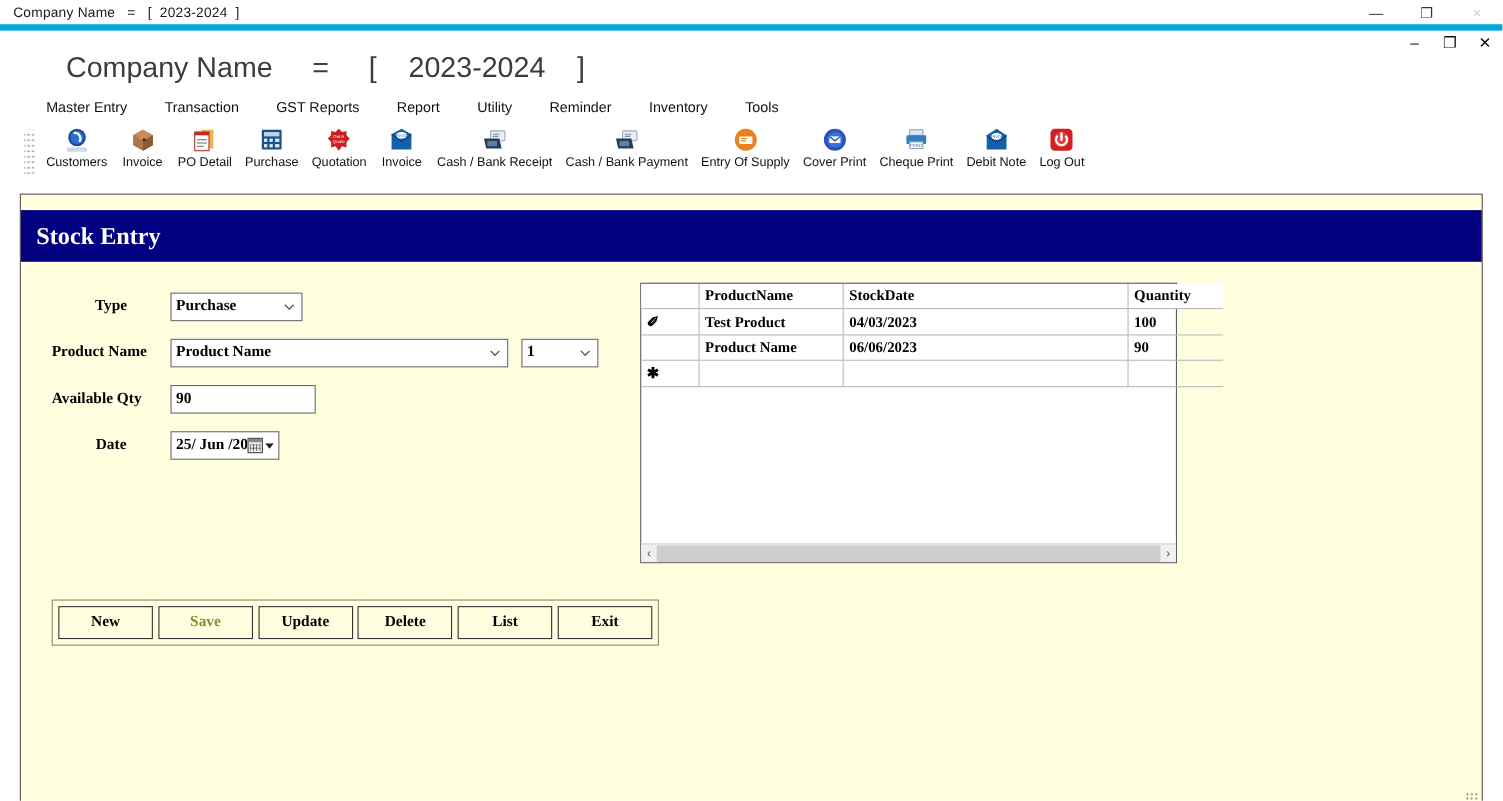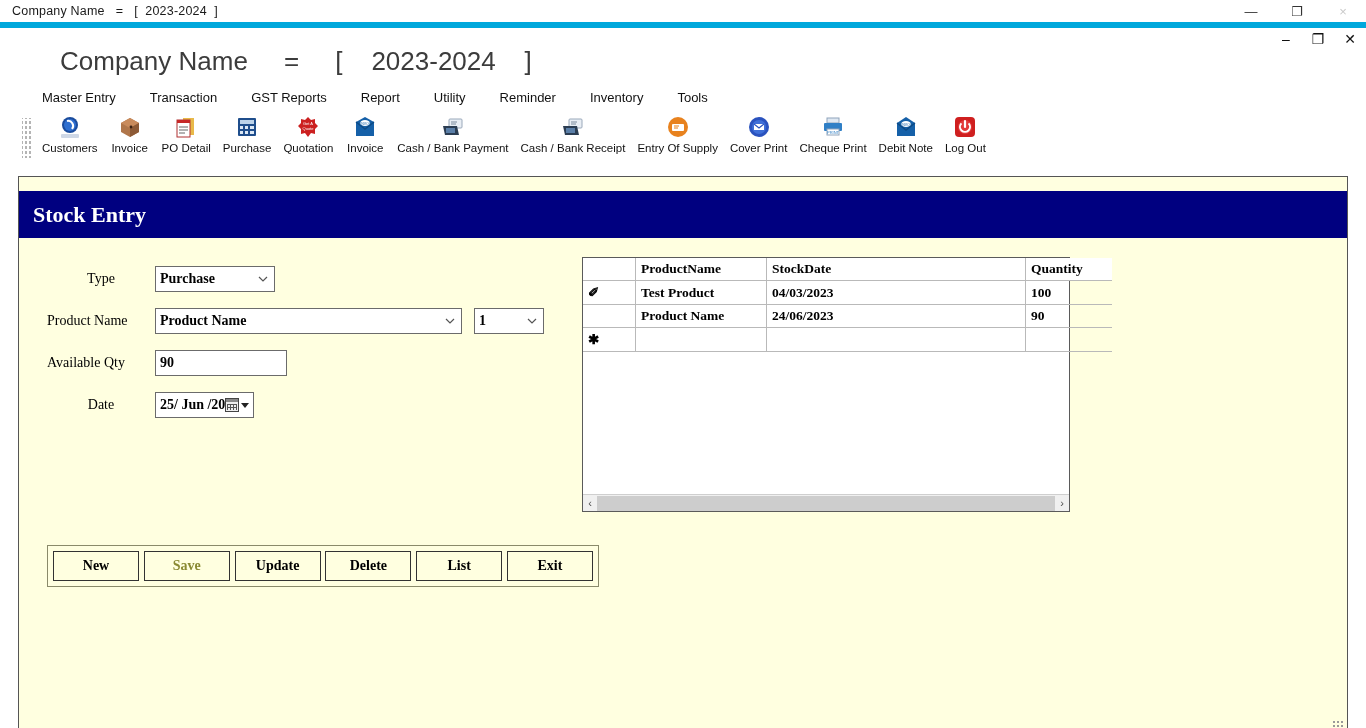--- a/index.html
+++ b/index.html
@@ -115,21 +115,21 @@
   }
 
   
   .fields{
     position:absolute;left:28px;top:88px;
   }
   .field-row{
     display:flex;align-items:center;margin-bottom:14px;height:28px;
   }
   .field-label{
-    width:108px;font-size:14px;color:#000;font-weight:normal;
+    width:108px;font-size:14px;color:#000;font-weight:bold;
     font-family:"Liberation Serif", serif;
     text-align:left;
   }
   .field-label.center{text-align:center;width:108px;}
   .ctl{
     box-sizing:border-box;background:#ffffff;border:1px solid #6b6b6b;
     font-family:"Liberation Serif", serif;
     font-size:14px;font-weight:bold;color:#000;
     height:26px;display:flex;align-items:center;
     padding:0 4px;position:relative;
@@ -338,33 +338,33 @@
         <div class="tb-item">
           <div class="tb-icon">
             <svg width="24" height="24" viewBox="0 0 24 24">
               <rect x="8" y="4" width="13" height="9" rx="1" fill="#e9eef4" stroke="#9aa9bb"></rect>
               <path d="M10 7 h6 M10 9 h5" stroke="#7b8a9c" stroke-width="1"></path>
               <path d="M2 11 L16 11 L18 20 L4 20 Z" fill="#2b3d52"></path>
               <rect x="5" y="13" width="9" height="5" fill="#4a6party"></rect>
               <rect x="5" y="13" width="9" height="5" fill="#5b7fa8"></rect>
             </svg>
           </div>
-          <div class="tb-label">Cash / Bank Payment</div>
+          <div class="tb-label">Cash / Bank Receipt</div>
         </div>
         <div class="tb-item">
           <div class="tb-icon">
             <svg width="24" height="24" viewBox="0 0 24 24">
               <rect x="8" y="4" width="13" height="9" rx="1" fill="#e9eef4" stroke="#9aa9bb"></rect>
               <path d="M10 7 h6 M10 9 h5" stroke="#7b8a9c" stroke-width="1"></path>
               <path d="M2 11 L16 11 L18 20 L4 20 Z" fill="#2b3d52"></path>
               <rect x="5" y="13" width="9" height="5" fill="#4a6party"></rect>
               <rect x="5" y="13" width="9" height="5" fill="#5b7fa8"></rect>
             </svg>
           </div>
-          <div class="tb-label">Cash / Bank Receipt</div>
+          <div class="tb-label">Cash / Bank Payment</div>
         </div>
         <div class="tb-item">
           <div class="tb-icon">
             <svg width="24" height="24" viewBox="0 0 24 24">
               <circle cx="12" cy="12" r="10" fill="#e8821e"></circle>
               <rect x="6" y="9" width="12" height="7" rx="1" fill="#fff"></rect>
               <path d="M8 11 h5 M8 13 h4" stroke="#e8821e" stroke-width="1.2"></path>
             </svg>
           </div>
           <div class="tb-label">Entry Of Supply</div>
@@ -484,21 +484,21 @@
         <tbody id="grid-body">
             <tr>
               <td class="col-rh rowhdr">✐</td>
               <td class="col-pn">Test Product</td>
               <td class="col-sd">04/03/2023</td>
               <td class="col-qt">100</td>
             </tr>
             <tr>
               <td class="col-rh rowhdr"></td>
               <td class="col-pn">Product Name</td>
-              <td class="col-sd">24/06/2023</td>
+              <td class="col-sd">06/06/2023</td>
               <td class="col-qt">90</td>
             </tr>
             <tr>
               <td class="col-rh rowhdr">✱</td>
               <td class="col-pn"></td>
               <td class="col-sd"></td>
               <td class="col-qt"></td>
             </tr>
           </tbody>
       </table>

